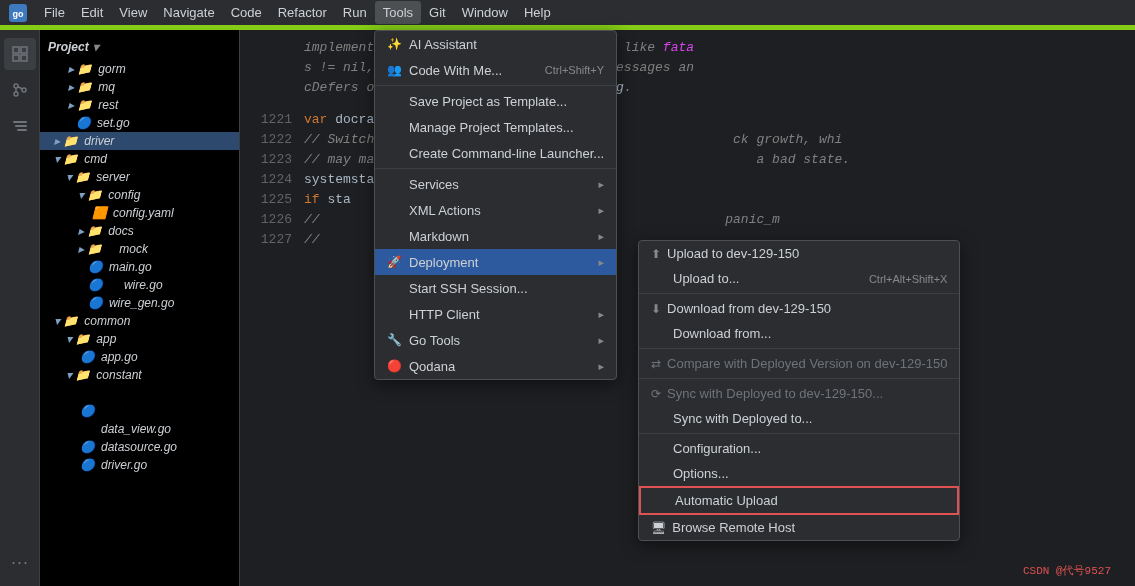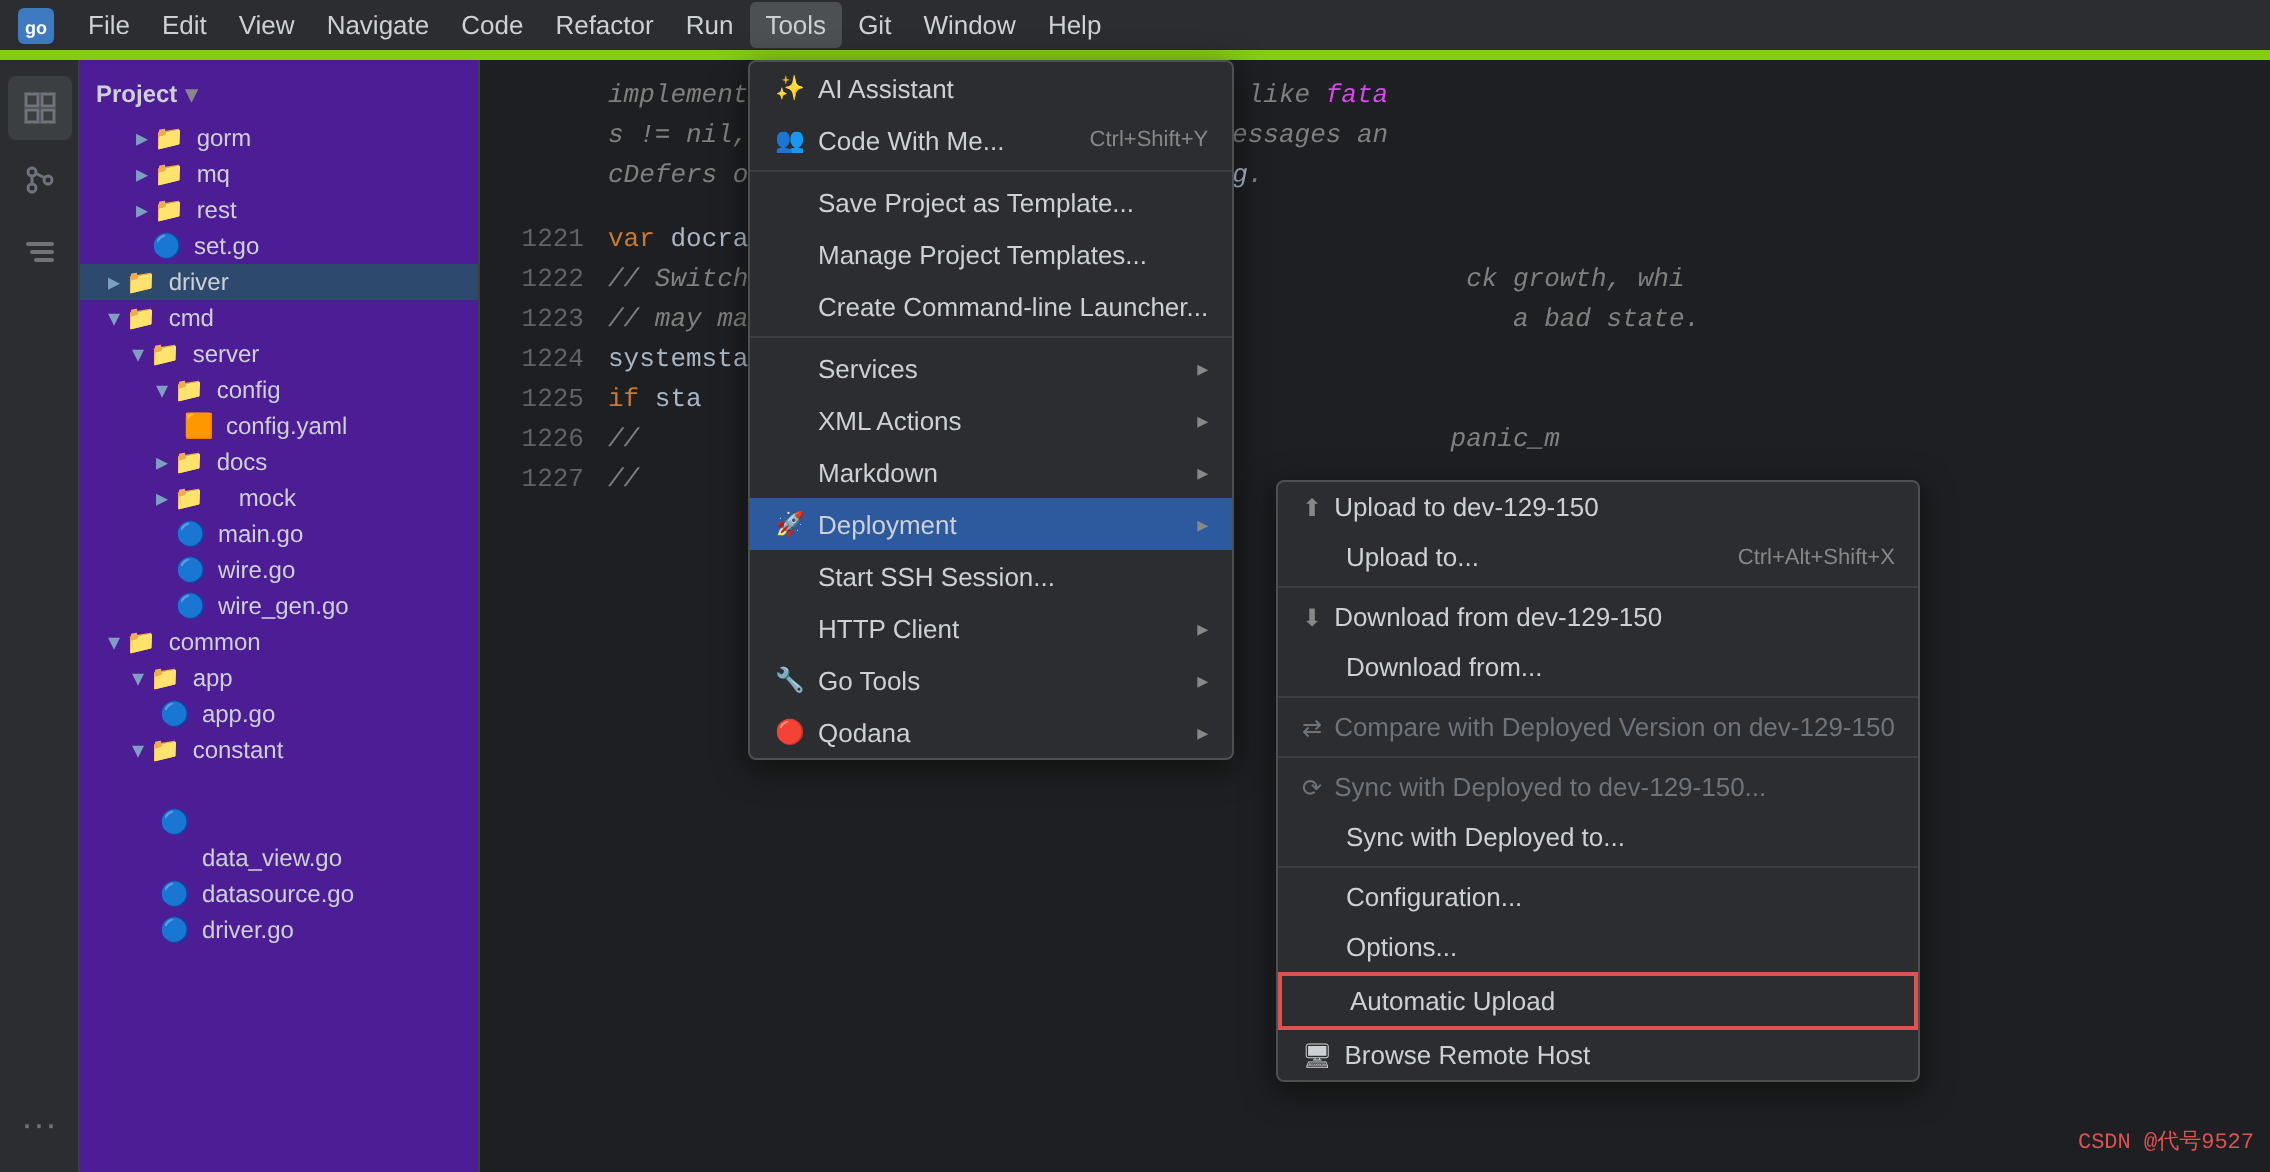--- a/index.html
+++ b/index.html
@@ -74,24 +74,25 @@
       font-size: 16px;
     }
     .sidebar-icon:hover, .sidebar-icon.active {
       color: #cdd1d5;
       background: #3c3f41;
     }
 
     
     .file-tree {
       width: 200px;
-      background: #4c1d95;
+      background: #000000;
       overflow-y: auto;
       border-right: 1px solid #3c3f41;
       padding: 4px 0;
+      font-style: italic;
     }
     .tree-header {
       display: flex;
       align-items: center;
       padding: 6px 8px;
       font-size: 12px;
       font-weight: bold;
       color: #cdd1d5;
       cursor: pointer;
     }
@@ -230,21 +231,21 @@
       cursor: default;
     }
     .sub-menu-item .shortcut {
       color: #888;
       font-size: 11px;
     }
 
     .csdn-watermark {
       position: absolute;
       bottom: 8px;
-      right: 8px;
+      right: 24px;
       font-size: 11px;
       color: #e05252;
     }
   </style>
 </head>
 <body>
 
 <div class="menubar">
   <div class="menubar-logo">
     <svg width="18" height="18" viewBox="0 0 18 18">
@@ -358,21 +359,21 @@
       <span style="margin-left:14px;">mock</span>
     </div>
 
     <div class="tree-item" style="padding-left: 48px;">
       <span class="icon go-icon">🔵</span>
       <span style="margin-left:3px;">main.go</span>
     </div>
 
     <div class="tree-item" style="padding-left: 48px;">
       <span class="icon go-icon">🔵</span>
-      <span style="margin-left:3px;">wire.go</span>
+      <span style="margin-left:18px;">wire.go</span>
     </div>
 
     <div class="tree-item" style="padding-left: 48px;">
       <span class="icon go-icon">🔵</span>
       <span style="margin-left:3px;">wire_gen.go</span>
     </div>
 
     <div class="tree-item" style="padding-left: 14px;">
       <span class="icon folder-icon">▾ 📁</span>
       <span style="margin-left:3px;">common</span>

